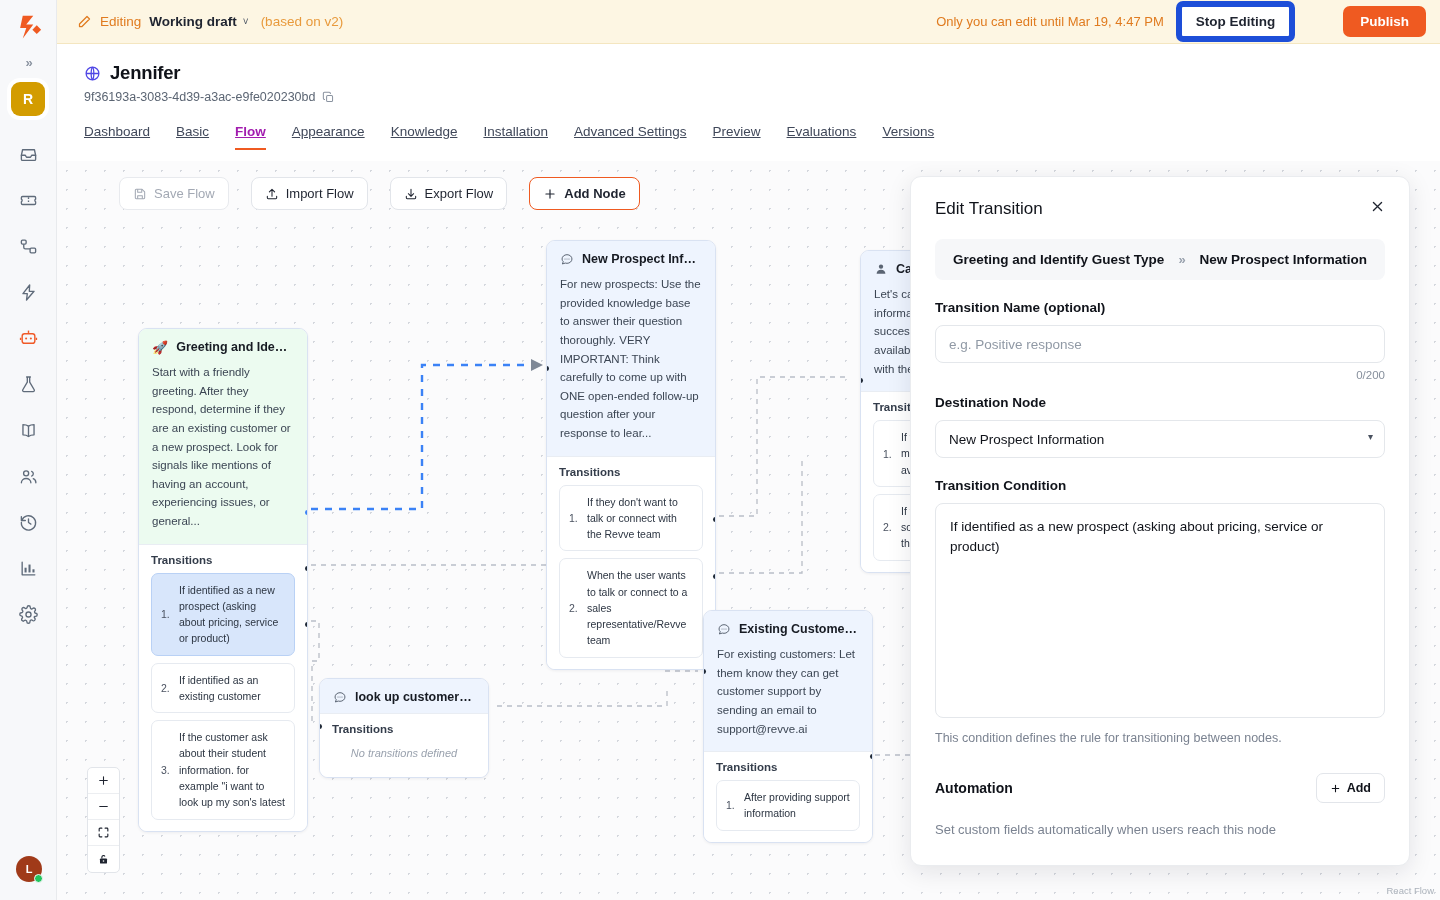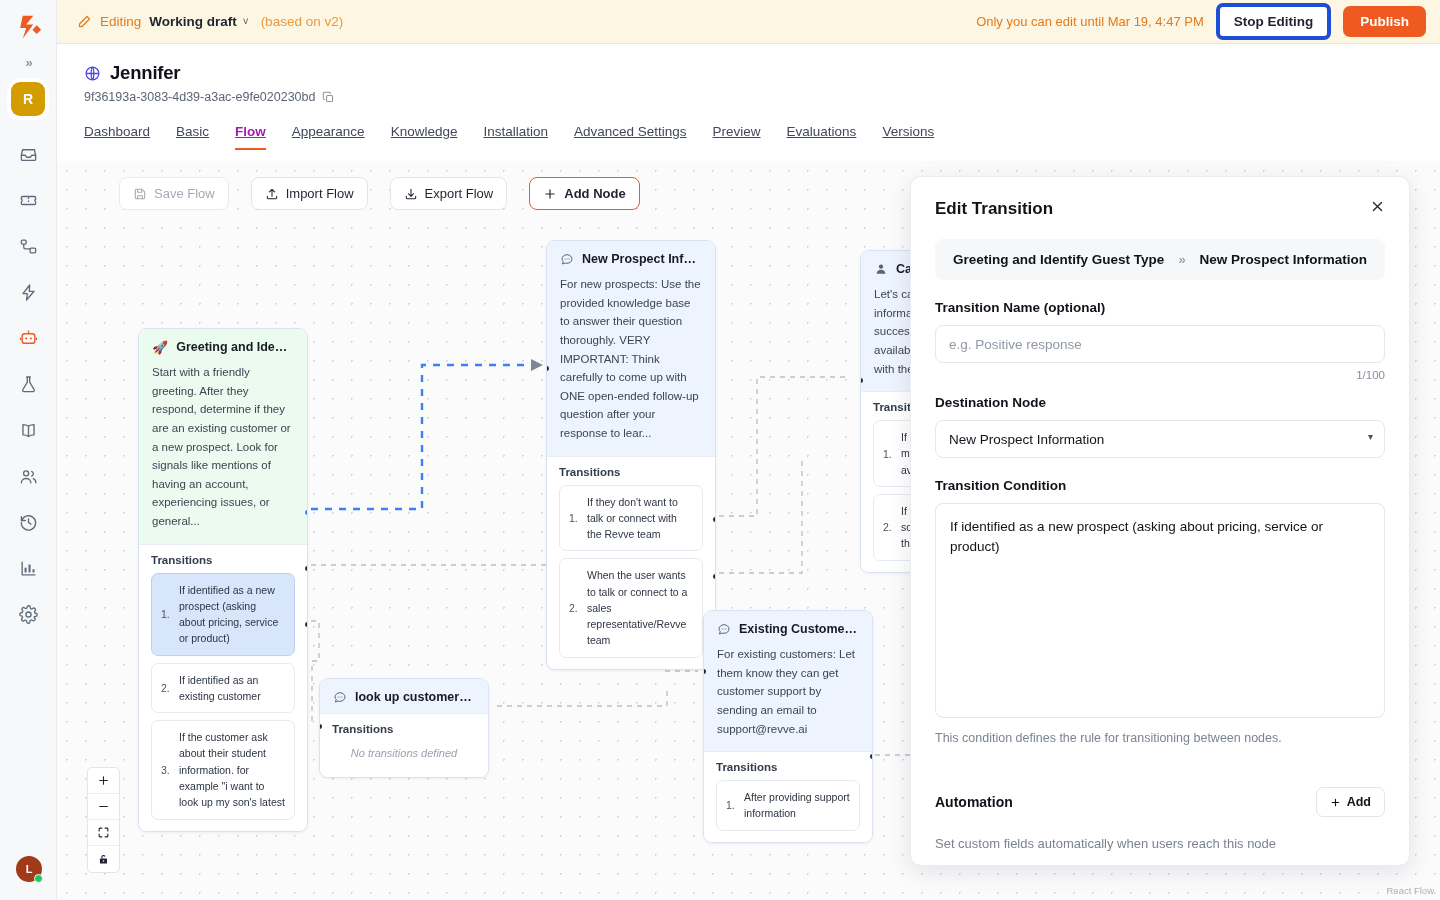--- a/index.html
+++ b/index.html
@@ -49,26 +49,26 @@
   .banner-left { display:flex; align-items:center; gap: 8px; }
   .banner-ic { color:#e07b1f; display:flex; }
   .banner-ic svg { width:15px; height:15px; display:block; }
   .b-editing { color: #e07b1f; font-size: 13.5px; }
   .b-draft { color: #1f2430; font-size: 13.5px; font-weight: 700; }
   .b-chev { color:#4b5563; font-size: 10px; margin-left:-2px; cursor:pointer;}
   .b-based { color: #e89a3c; font-size: 13.5px; margin-left: 4px; }
   .banner-right { margin-left:auto; display:flex; align-items:center; gap: 12px; }
   .b-lock { color: #e07b1f; font-size: 13px; }
   .btn-stop {
-    background:#fff; border:4px solid #1d4ed8; border-radius:7px;
+    background:#fff; border:6px solid #1d4ed8; border-radius:7px;
     font-size: 13.5px; font-weight: 700; color:#1f2430; padding: 7px 14px; cursor:pointer;
   }
   .btn-publish {
     background:#ef5a21; border:none; border-radius:7px;
-    font-size: 13.5px; font-weight: 700; color:#fff; padding: 8px 17px; cursor:pointer;
+    font-size: 13.5px; font-weight: 700; color:#fff; padding: 8px 17px; cursor:pointer;margin-left:36px;
   }
 
   
   .page-head { position:absolute; left:57px; top:44px; width:1383px; height:117px; background:#fff; z-index:28; }
   .title-row { display:flex; align-items:center; gap:9px; padding: 18px 0 0 27px; }
   .globe { color:#4f46e5; display:flex; }
   .globe svg { width:17px; height:17px; display:block; }
   .pg-title { font-size: 18.5px; font-weight: 700; color:#10131a; letter-spacing:-0.2px; }
   .id-row { display:flex; align-items:center; gap:7px; padding: 6px 0 0 27px; }
   .pg-id { font-size: 12.5px; color:#5b6573; }
@@ -148,21 +148,21 @@
   .attrib { position:absolute; right:6px; bottom:4px; font-size:9.5px; color:#aab1ba; z-index:6; }
 
   
   .panel {
     position:absolute; right:30px; top:176px; width:500px; height:690px;
     background:#fff; border:1px solid #eaecef; border-radius:11px;
     box-shadow: 0 6px 24px rgba(16,24,40,.10);
     z-index: 25; padding: 22px 24px 0 24px; overflow:hidden;
   }
   .panel-head { display:flex; align-items:flex-start; }
-  .panel-title { font-size:17px; font-weight:700; color:#10131a; }
+  .panel-title { font-size:17px; font-weight:400; color:#10131a; }
   .panel-close { margin-left:auto; color:#1f2430; cursor:pointer; display:flex; }
   .panel-close svg { width:15px; height:15px; display:block; }
   .breadcrumb {
     margin-top:20px; background:#f6f7f9; border-radius:8px;
     display:flex; align-items:center; justify-content:center; gap:14px;
     padding: 13px 14px;
   }
   .bc-from, .bc-to { font-size:13.5px; font-weight:700; color:#10131a; }
   .bc-arrow { color:#98a1ad; font-size:13px; font-weight:700; }
   .fld-label { margin-top:20px; font-size:13.5px; font-weight:700; color:#10131a; }
@@ -181,21 +181,21 @@
     appearance:none; -webkit-appearance:none; outline:none; cursor:pointer;
   }
   .sel-caret { position:absolute; right:12px; top:12px; color:#4a5260; font-size:10px; line-height:1; pointer-events:none; }
   .fld-ta {
     margin-top:10px; width:100%; height:215px; border:1px solid #e4e7eb; border-radius:8px;
     padding: 13px 14px; font-size:13.5px; line-height:1.5; color:#10131a;
     font-family:"Liberation Sans", sans-serif; resize:none; outline:none; background:#fff;
   }
   .help { margin-top:9px; font-size:12.5px; color:#7b8391; }
   .automation {
-    margin-top:42px; padding-top:0; display:flex; align-items:center;
+    margin-top:28px; padding-top:0; display:flex; align-items:center;
   }
   .automation-title { font-size:14px; font-weight:700; color:#10131a; }
   .btn-add {
     margin-left:auto; display:flex; align-items:center; gap:6px;
     background:#fff; border:1px solid #e2e5ea; border-radius:7px;
     padding: 7px 13px; font-size:12.5px; font-weight:600; color:#10131a; cursor:pointer;
   }
   .automation-note { margin-top:19px; font-size:13px; color:#7b8391; }
 </style>
 </head>
@@ -576,21 +576,21 @@
   </div>
 
   <div class="breadcrumb">
     <span class="bc-from">Greeting and Identify Guest Type</span>
     <span class="bc-arrow">»</span>
     <span class="bc-to">New Prospect Information</span>
   </div>
 
   <div class="fld-label">Transition Name (optional)</div>
   <input class="fld-input" value="" placeholder="e.g. Positive response" style="">
-  <div class="counter">1/100</div>
+  <div class="counter">0/200</div>
 
   <div class="fld-label" style="margin-top:14px;">Destination Node</div>
   <div class="select-wrap">
     <select class="fld-select">
       <option>New Prospect Information</option>
     </select>
     <span class="sel-caret">▾</span>
   </div>
 
   <div class="fld-label" style="margin-top:20px;">Transition Condition</div>

